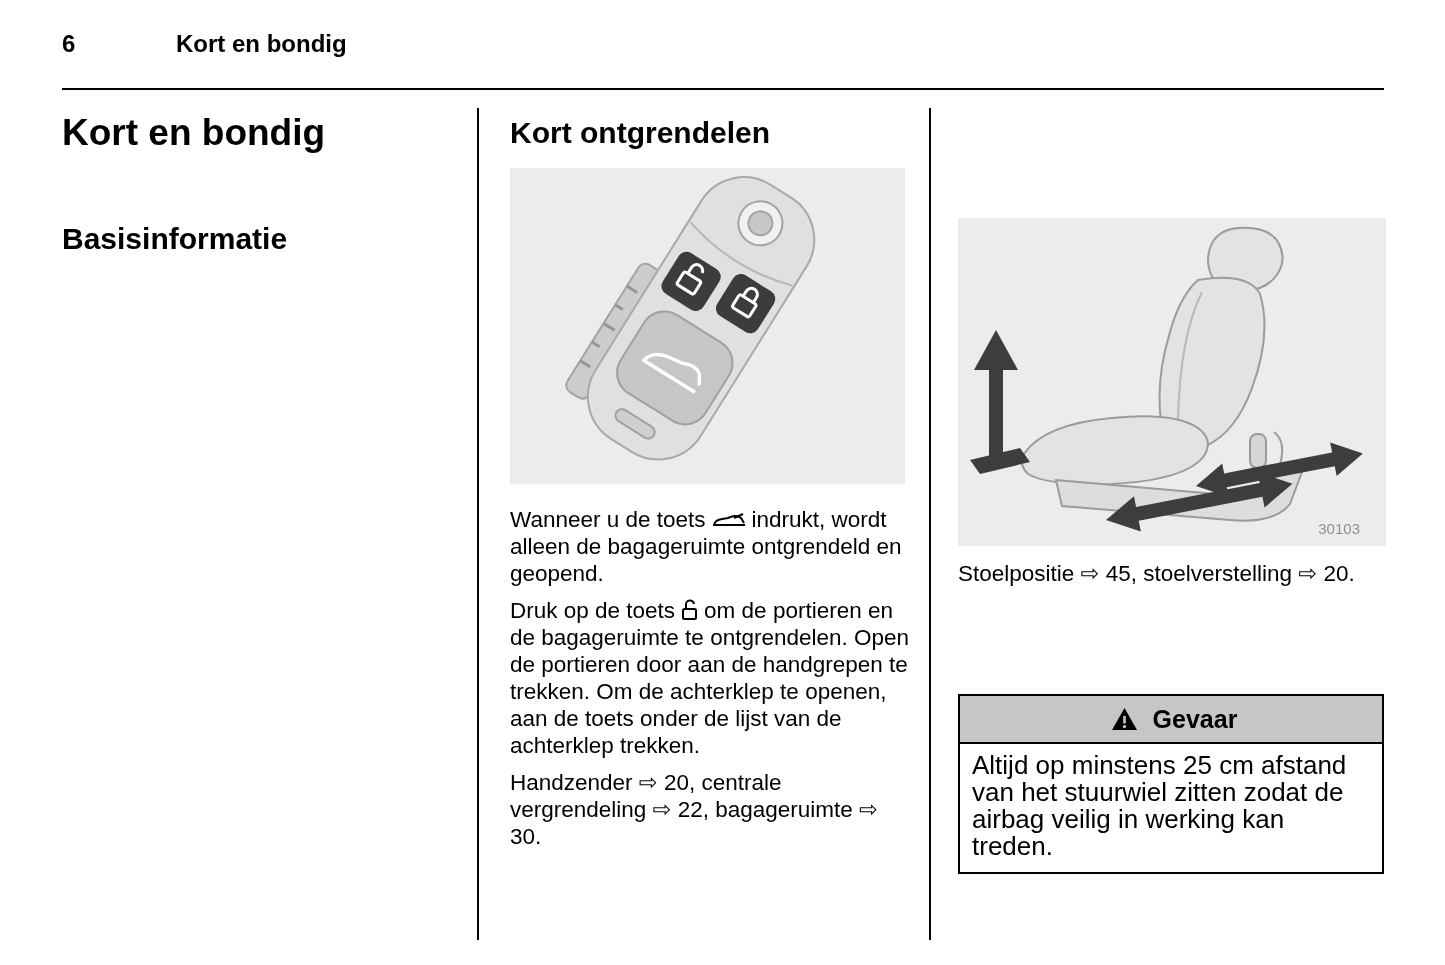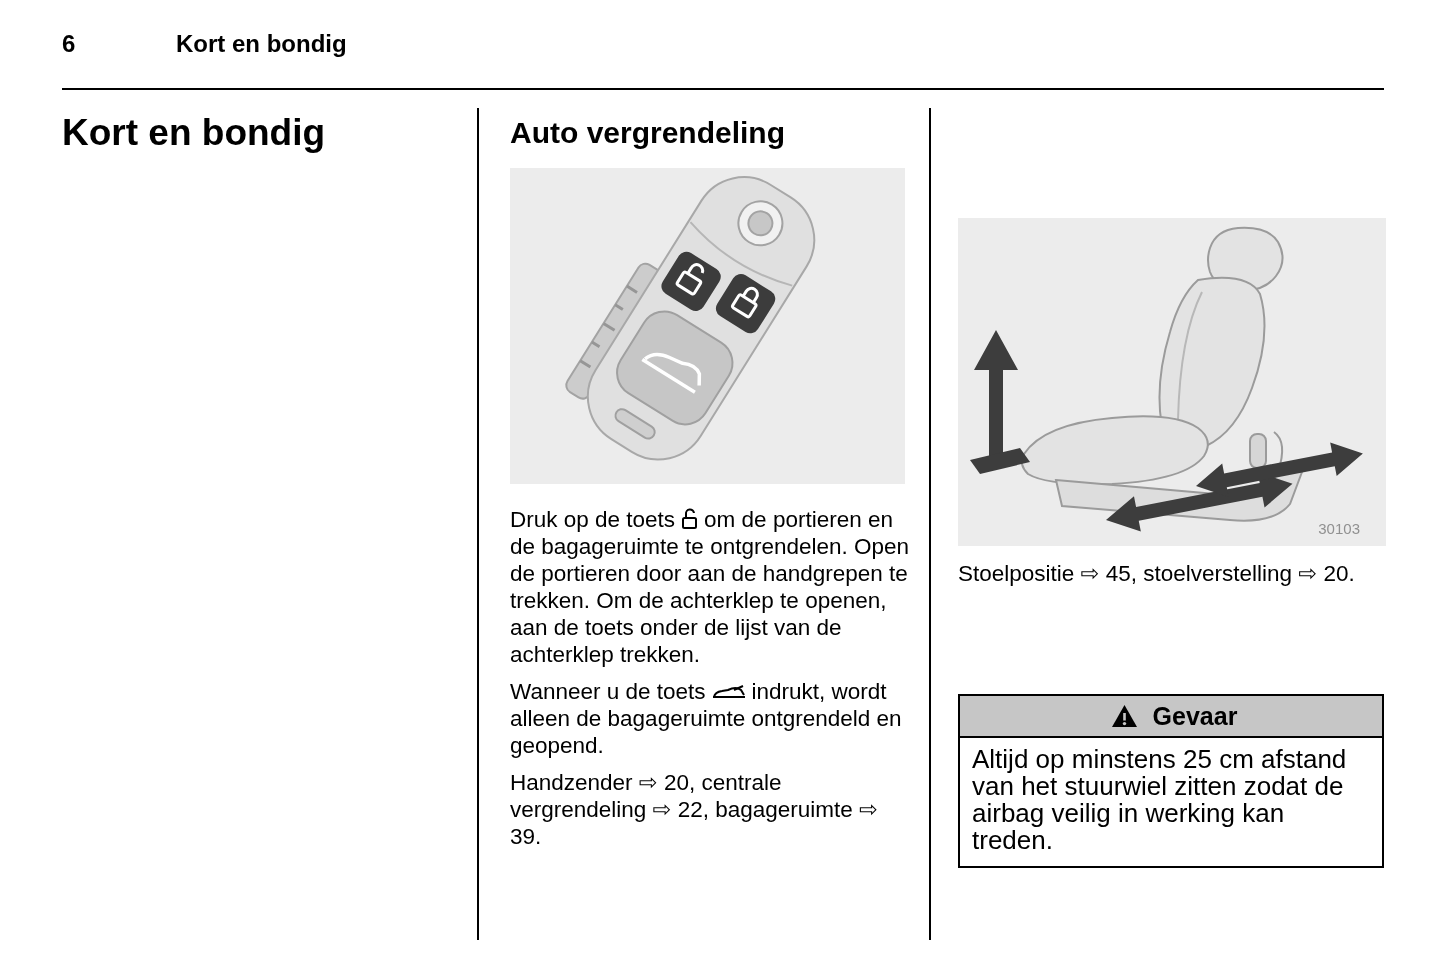--- a/index.html
+++ b/index.html
@@ -45,41 +45,42 @@
   #mid-text   { position: absolute; left: 510px; top: 506px; width: 400px; }
   #right-text { position: absolute; left: 958px; top: 560px; width: 412px; }
   #mid-text p, #right-text p { margin-bottom: 10px; }
 
   .inline-icon { display: inline-block; margin: 0 6px; }
   .inline-icon svg { display: inline-block; vertical-align: -3px; }
 
   
   .warning-box { position: absolute; left: 958px; top: 694px; width: 426px; border: 2px solid #000; background: #fff; }
   .warning-header {
-    background: #c6c6c6; border-bottom: 2px solid #000; height: 42px;
+    background: #c6c6c6; border-bottom: 2px solid #000; height: 48px;
     display: flex; align-items: center; justify-content: center; gap: 9px;
     font-size: 25px; font-weight: bold;
   }
   .warning-body { padding: 8px 12px 12px 12px; font-size: 26px; line-height: 27px; }
 </style>
 </head>
 <body>
 
 <div id="page">
 
   <div class="running-num">6</div>
   <div class="running-title">Kort en bondig</div>
   <div class="head-rule"></div>
 
   <div class="vdiv" id="vdiv1"></div>
   <div class="vdiv" id="vdiv2"></div>
 
   <h1 class="main-title">Kort en bondig</h1>
+  <h2 class="sub-title">Basisinformatie</h2>
 
-  <h2 class="col-heading" id="mid-heading">Auto vergrendeling</h2>
+  <h2 class="col-heading" id="mid-heading">Kort ontgrendelen</h2>
 
   <div class="illustration" id="key-illustration">
     <svg viewBox="0 0 395 316">
       <rect width="395" height="316" fill="#ececec"></rect>
       <g transform="translate(190,152) rotate(32)">
 
         <rect x="-80" y="-20" width="26" height="150" rx="8" fill="#cccccc" stroke="#a3a3a3" stroke-width="2"></rect>
         <path d="M-80,10 h12 M-80,32 h9 M-80,54 h13 M-80,76 h9 M-80,98 h12" stroke="#969696" stroke-width="3" fill="none"></path>
 
         <rect x="-62" y="-152" width="124" height="300" rx="50" fill="#e0e0e0" stroke="#a8a8a8" stroke-width="2"></rect>
@@ -111,30 +112,30 @@
             <path d="M-28,64 h62"></path>
           </g>
         </g>
 
         <rect x="-22" y="116" width="44" height="13" rx="6.5" fill="#cfcfcf" stroke="#a0a0a0" stroke-width="2"></rect>
       </g>
     </svg>
   </div>
 
   <div id="mid-text" class="body-text">
-    <p><span>Druk op de toets</span><span class="inline-icon"><svg width="17" height="22" viewBox="0 0 17 22">
-            <rect x="2" y="10" width="13" height="10" rx="1.5" fill="none" stroke="#000" stroke-width="2"></rect>
-            <path d="M5,10 V6 a4,4 0 0 1 8,-1" fill="none" stroke="#000" stroke-width="2"></path>
-          </svg></span><span>om de portieren en de bagageruimte te ontgrendelen. Open de portieren door aan de handgrepen te trekken. Om de achterklep te openen, aan de toets onder de lijst van de achterklep trekken.</span></p>
     <p><span>Wanneer u de toets</span><span class="inline-icon"><svg width="34" height="18" viewBox="0 0 34 18">
             <path d="M2,13 q1,-5 8,-6 l6,-1 q8,-4 13,0 l3,5" fill="none" stroke="#000" stroke-width="2"></path>
             <path d="M1,13 h32" stroke="#000" stroke-width="2"></path>
             <path d="M22,6 l9,-4" stroke="#000" stroke-width="2"></path>
           </svg></span><span>indrukt, wordt alleen de bagageruimte ontgrendeld en geopend.</span></p>
-    <p>Handzender ⇨ 20, centrale vergrendeling ⇨ 22, bagageruimte ⇨ 39.</p>
+    <p><span>Druk op de toets</span><span class="inline-icon"><svg width="17" height="22" viewBox="0 0 17 22">
+            <rect x="2" y="10" width="13" height="10" rx="1.5" fill="none" stroke="#000" stroke-width="2"></rect>
+            <path d="M5,10 V6 a4,4 0 0 1 8,-1" fill="none" stroke="#000" stroke-width="2"></path>
+          </svg></span><span>om de portieren en de bagageruimte te ontgrendelen. Open de portieren door aan de handgrepen te trekken. Om de achterklep te openen, aan de toets onder de lijst van de achterklep trekken.</span></p>
+    <p>Handzender ⇨ 20, centrale vergrendeling ⇨ 22, bagageruimte ⇨ 30.</p>
   </div>
 
   <h3 id="right-subheading">Zitpositie</h3>
 
   <div class="illustration" id="seat-illustration">
     <svg viewBox="0 0 428 328">
       <rect width="428" height="328" fill="#ececec"></rect>
       <g fill="#e3e3e3" stroke="#9b9b9b" stroke-width="2">
 
         <path d="M252,30 q6,-18 28,-20 q30,-2 40,14 q10,18 -2,34 q-12,16 -36,14 q-24,-2 -30,-18 q-4,-12 0,-24 Z"></path>

